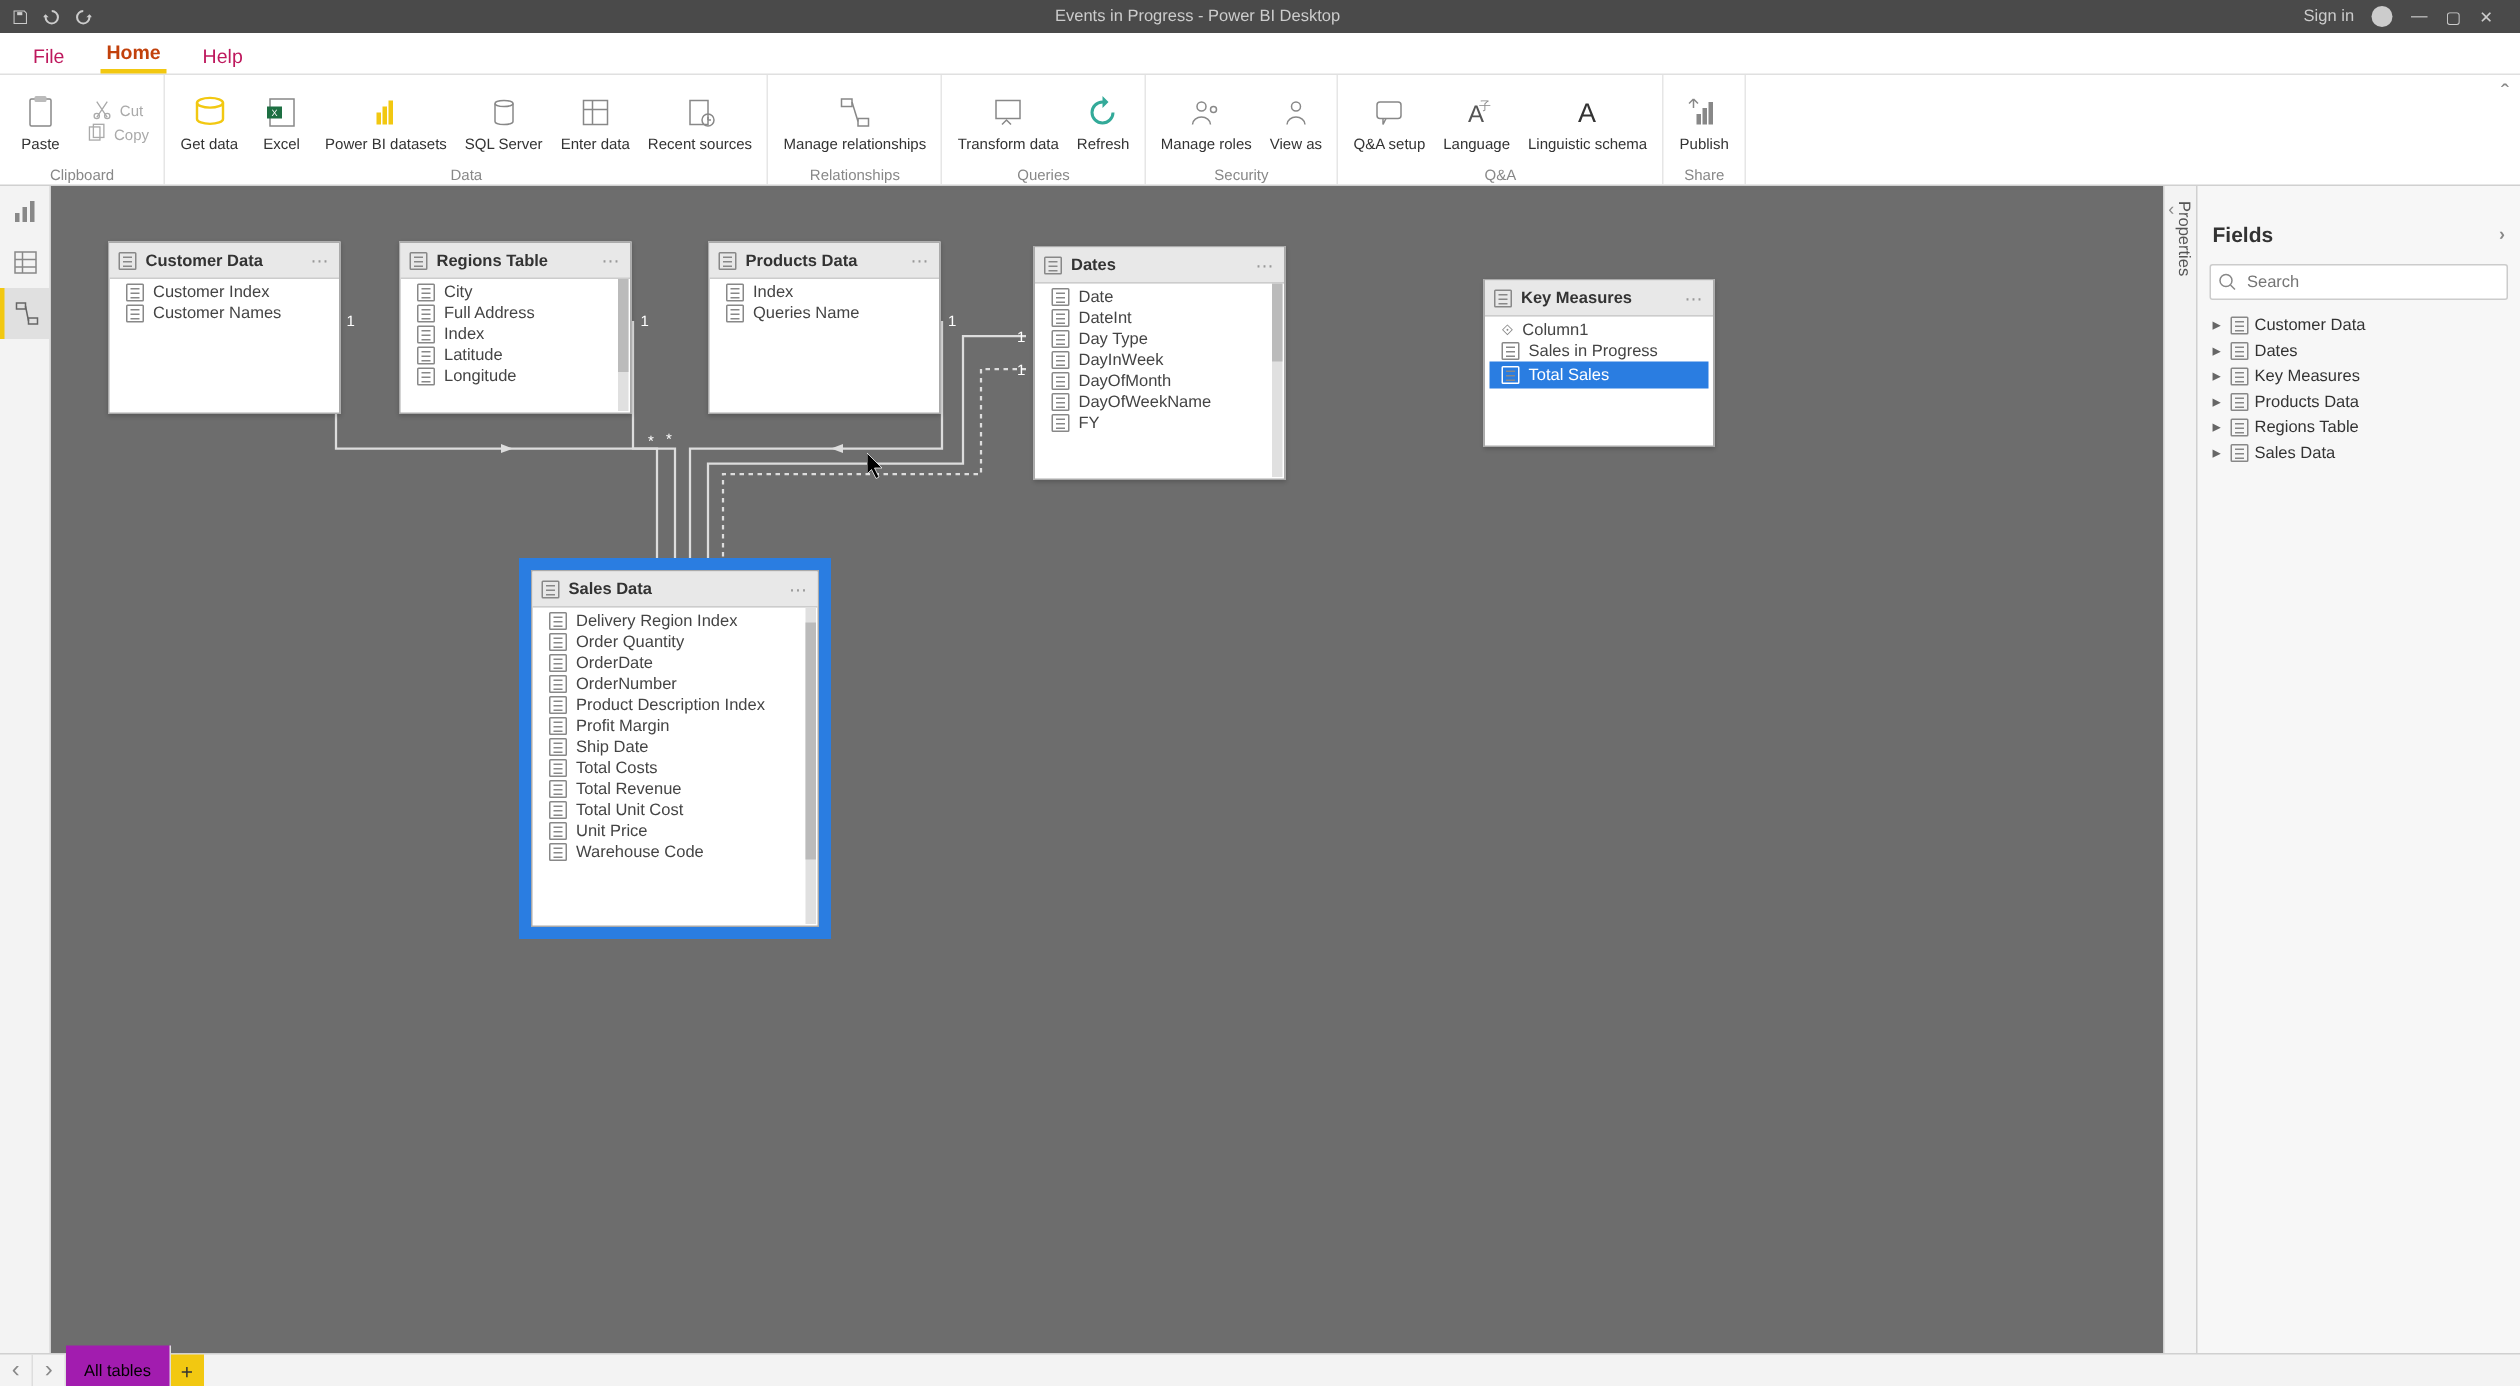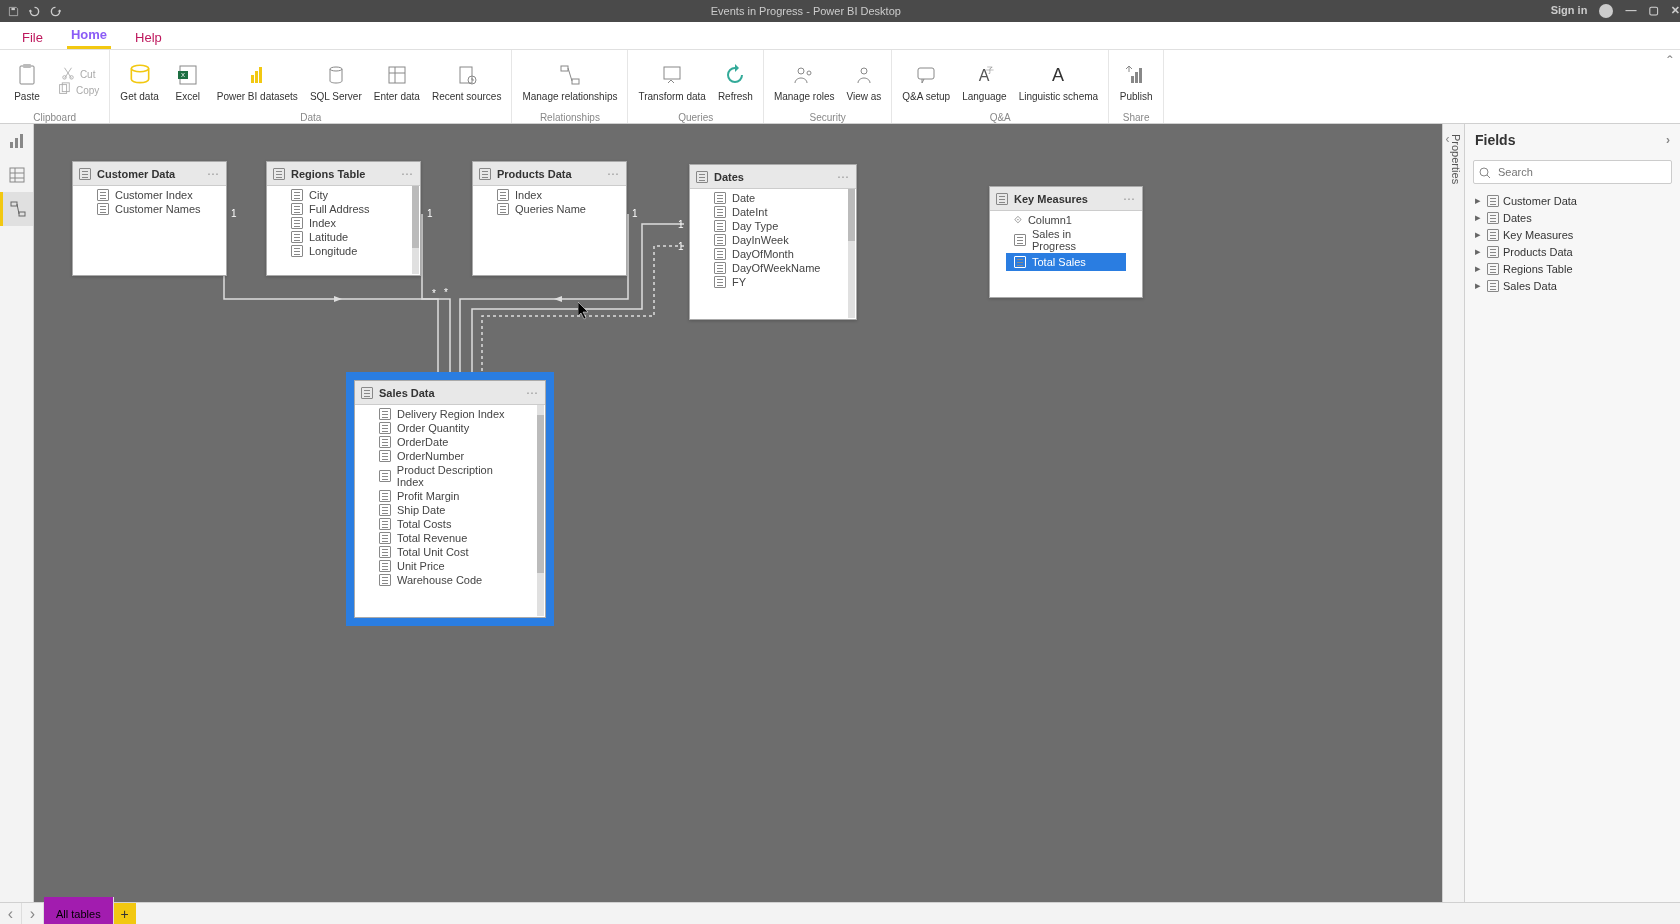--- a/index.html
+++ b/index.html
@@ -1,56 +1,56 @@
 <!DOCTYPE html>
 <html><head>
 <meta charset="utf-8">
 <style>
 *{margin:0;padding:0;box-sizing:border-box;font-family:"Segoe UI",Arial,sans-serif;}
 body{background:#fff;overflow:hidden;width:1680px;height:924px;position:relative;}
 .titlebar{height:22px;background:#4a4a4a;color:#ccc;display:flex;align-items:center;font-size:11px;}
 .titlebar .tb-left{display:flex;align-items:center;gap:10px;padding-left:8px;}
 .titlebar .tb-title{flex:1;text-align:center;}
-.titlebar .tb-right{display:flex;gap:12px;padding-right:0;font-weight:bold;}
+.titlebar .tb-right{display:flex;align-items:center;gap:12px;padding-right:18px;}
 .titlebar svg{width:11px;height:11px;fill:#ccc;}
 .avatar{width:14px;height:14px;border-radius:50%;background:#ccc;}
 .menubar{height:28px;background:#fff;display:flex;align-items:flex-end;gap:20px;padding-left:18px;font-size:13px;border-bottom:1px solid #e0e0e0;}
 .menubar .mtab{padding:4px 4px;color:#be185d;cursor:pointer;}
-.menubar .mtab.active{color:#8b5cf6;border-bottom:3px solid #f2c811;font-weight:600;}
+.menubar .mtab.active{color:#c2410c;border-bottom:3px solid #f2c811;font-weight:600;}
 .ribbon{height:74px;background:#fff;display:flex;gap:0;border-bottom:1px solid #d0d0d0;}
 .rgroup{display:flex;flex-direction:column;border-right:1px solid #e6e6e6;}
 .rgroup .rbtns{flex:1;display:flex;align-items:center;padding:2px 6px;gap:4px;}
 .rgroup .rlabel{font-size:10px;color:#888;text-align:center;padding-bottom:0;}
 .rbtn{display:flex;flex-direction:column;align-items:center;justify-content:center;padding:2px 4px;min-width:42px;cursor:pointer;}
 .rbtn .ricon{width:28px;height:28px;display:flex;align-items:center;justify-content:center;}
 .rbtn .rtxt{font-size:10px;color:#333;text-align:center;line-height:1.1;margin-top:2px;}
 .rbtn.small{flex-direction:row;min-width:auto;gap:4px;padding:0 4px;}
 .rbtn.small .ricon{width:16px;height:16px;}
 .rbtn.small .rtxt{font-size:10px;}
 .smallcol{display:flex;flex-direction:column;gap:0;}
 .workarea{position:absolute;top:124px;bottom:22px;left:0;right:0;display:flex;}
 .leftrail{width:34px;background:#f3f3f3;border-right:1px solid #d0d0d0;display:flex;flex-direction:column;}
 .leftrail .lbtn{height:34px;display:flex;align-items:center;justify-content:center;cursor:pointer;}
 .leftrail .lbtn.active{background:#e0e0e0;border-left:3px solid #f2c811;}
 .canvas{flex:1;background:#6d6d6d;position:relative;}
 .proptab{width:22px;background:#f3f3f3;border-left:1px solid #d0d0d0;display:flex;align-items:flex-start;justify-content:center;}
 .proptab .vlabel{writing-mode:vertical-rl;font-size:11px;color:#555;margin-top:10px;}
 .fieldspane{width:216px;background:#f7f7f7;border-left:1px solid #d0d0d0;display:flex;flex-direction:column;}
-.fieldspane .fhdr{display:flex;align-items:center;justify-content:space-between;padding:8px 10px;font-size:14px;color:#333;font-weight:600;}
+.fieldspane .fhdr{display:flex;align-items:center;justify-content:space-between;padding:8px 10px;font-size:14px;color:#333;font-weight:600;margin-top:16px;}
 .fieldspane .fsearch{margin:4px 8px;}
 .fieldspane .fsearch input{width:100%;height:24px;border:1px solid #ccc;border-radius:2px;padding:0 8px 0 24px;font-size:11px;background:#fff;}
 .fieldspane .fsearch{position:relative;}
 .fieldspane .fsearch .sicon{position:absolute;left:6px;top:5px;color:#888;}
 .flist{flex:1;overflow:auto;padding:4px 0;}
 .frow{display:flex;align-items:center;gap:4px;padding:2px 10px;font-size:11px;color:#333;cursor:pointer;}
 .frow .caret{width:8px;color:#666;}
 .tablecard{position:absolute;background:#fff;border:1px solid #aaa;box-shadow:0 1px 3px rgba(0,0,0,.2);}
 .tablecard .tchdr{height:24px;background:#e8e8e8;display:flex;align-items:center;padding:0 6px;gap:6px;font-size:11px;color:#333;border-bottom:1px solid #ccc;}
 .tablecard .tchdr .thtitle{flex:1;font-weight:600;}
-.tablecard .tcbody{padding:2px 16px;max-height:300px;overflow:hidden;}
+.tablecard .tcbody{padding:2px 3px;max-height:300px;overflow:hidden;}
 .tablecard .tcrow{display:flex;align-items:center;gap:6px;padding:1px 8px;font-size:11px;color:#444;}
 .tablecard .tcopts{color:#999;font-size:12px;letter-spacing:1px;}
 .tablecard.selected{outline:8px solid #2a7de1;}
 .tablecard .scrollbar{position:absolute;right:1px;top:24px;bottom:1px;width:7px;background:#e0e0e0;}
 .tablecard .scrollbar .thumb{position:absolute;left:0;right:0;background:#bbb;}
 .statusbar{position:absolute;bottom:0;left:0;right:0;height:22px;background:#f3f3f3;border-top:1px solid #d0d0d0;display:flex;align-items:center;}
 .statusbar .navbtns{display:flex;}
 .statusbar .navbtn{width:22px;height:22px;display:flex;align-items:center;justify-content:center;color:#888;cursor:pointer;border-right:1px solid #ddd;}
 .statusbar .pagetab{padding:0 12px;height:34px;display:flex;align-items:center;font-size:11px;background:#a21caf;border-right:1px solid #ddd;}
 .statusbar .addpage{width:22px;height:22px;background:#f2c811;display:flex;align-items:center;justify-content:center;font-size:14px;color:#333;cursor:pointer;}

